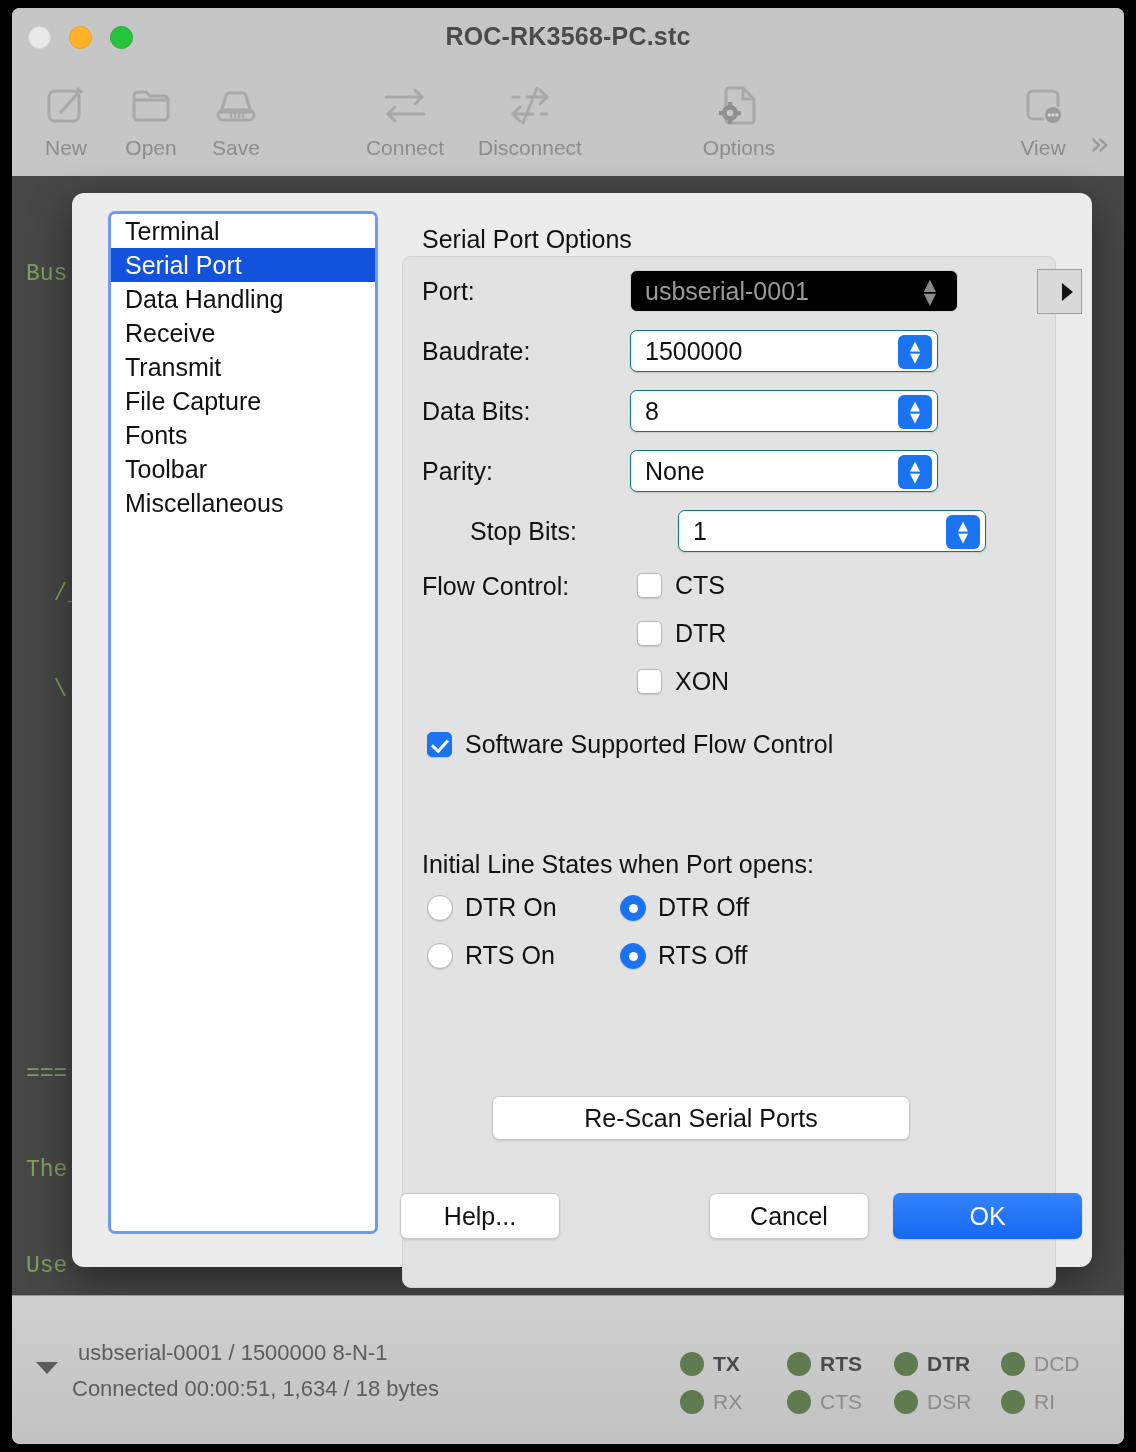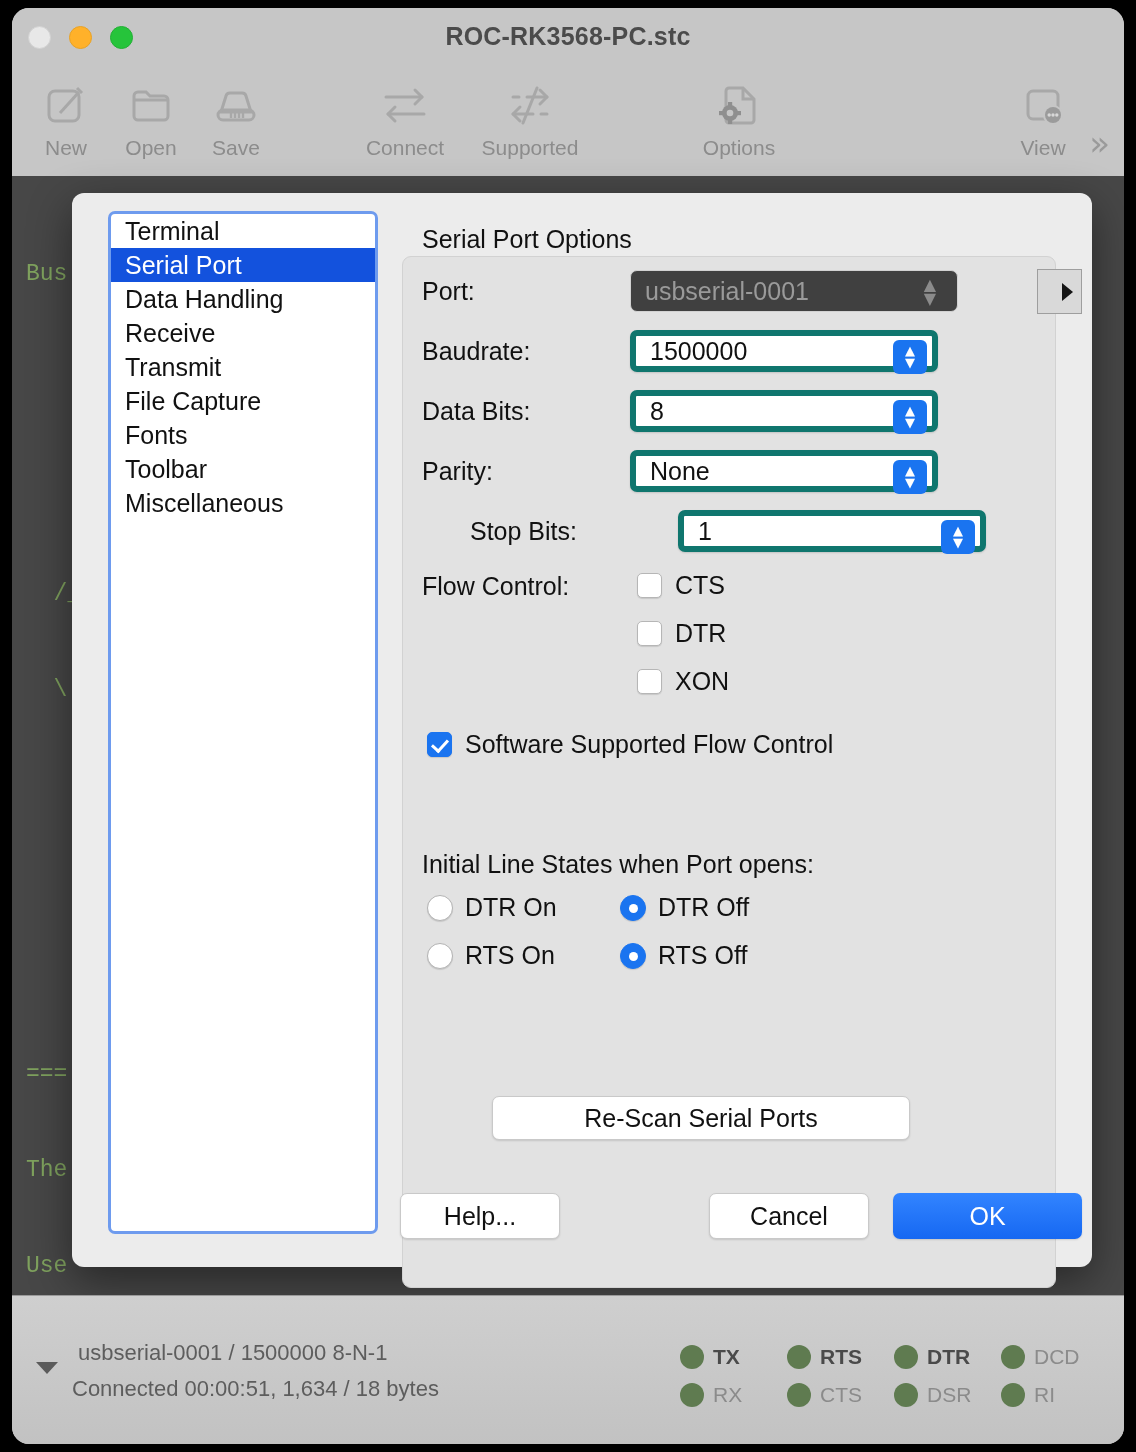--- a/index.html
+++ b/index.html
@@ -2,21 +2,21 @@
 <html><head>
 <meta charset="utf-8">
 <style>
   html,body{margin:0;padding:0;background:#000;}
   body{width:1136px;height:1452px;overflow:hidden;font-family:"Liberation Sans",sans-serif;}
 
   .screen{position:relative;width:1136px;height:1452px;background:#000;}
 
   
   .window{position:absolute;left:12px;top:8px;width:1112px;height:1436px;
-          background:#c6c6c6;border-radius:17px;overflow:hidden;}
+          background:#c6c6c6;border-radius:8px;overflow:hidden;}
 
   
   .titlebar{position:relative;height:58px;background:#c6c6c6;}
   .lights{position:absolute;left:16px;top:18px;display:flex;gap:18px;}
   .light{width:21px;height:21px;border-radius:50%;}
   .light.close{background:#e8e8e8;border:1px solid #d2d2d2;}
   .light.min{background:#ffb12a;border:1px solid #e8a226;}
   .light.max{background:#26c43b;border:1px solid #22b034;}
   .wintitle{position:absolute;left:0;right:0;top:14px;text-align:center;
             font-size:25px;font-weight:bold;color:#4b4b4b;letter-spacing:.2px;}
@@ -39,21 +39,21 @@
 
   
   .statusbar{position:absolute;left:0;right:0;bottom:0;height:148px;
              background:linear-gradient(#cfcfcf,#c2c2c2);border-top:1px solid #9a9a9a;}
   .stat-tri{position:absolute;left:24px;top:66px;width:0;height:0;
             border-left:11px solid transparent;border-right:11px solid transparent;
             border-top:12px solid #5b5b5b;}
   .stat-l1{position:absolute;left:60px;top:44px;font-size:22px;color:#5d5d5d;margin-left:6px;}
   .stat-l2{position:absolute;left:60px;top:80px;font-size:22px;color:#5d5d5d;}
   .leds{position:absolute;left:668px;top:42px;}
-  .ledrow{display:flex;height:38px;align-items:center;}
+  .ledrow{display:flex;height:38px;align-items:flex-end;}
   .ledcell{display:flex;align-items:center;width:107px;}
   .led{width:24px;height:24px;border-radius:50%;background:#5f7b50;margin-right:9px;}
   .ledlbl{font-size:21px;color:#8b8b8b;}
   .ledlbl.on{color:#4a4a4a;font-weight:bold;}
 
   
   .dialog{position:absolute;left:60px;top:185px;width:1020px;height:1074px;
           background:#ececec;border-radius:12px;
           box-shadow:0 14px 44px rgba(0,0,0,.45);}
 
@@ -67,23 +67,23 @@
   
   .panelTitle{position:absolute;left:350px;top:32px;font-size:25px;color:#111;}
   .groupbox{position:absolute;left:330px;top:63px;width:652px;height:1030px;
             background:#e2e2e2;border:1px solid #d2d2d2;border-radius:9px;}
 
   .row{position:absolute;display:flex;align-items:center;}
   .flabel{font-size:25px;color:#111;}
 
   .combo{position:relative;box-sizing:border-box;height:42px;border-radius:7px;
          display:flex;align-items:center;padding-left:14px;font-size:25px;}
-  .combo.enabled{background:#fff;border:6px solid #0f766e;color:#111;
+  .combo.enabled{background:#fff;border:1px solid #0f766e;color:#111;
                  box-shadow:0 1px 2px rgba(0,0,0,.14);}
-  .combo.disabled{background:#404040;border:1px solid #d2d2d2;color:#9a9a9a;}
+  .combo.disabled{background:#000000;border:1px solid #d2d2d2;color:#9a9a9a;}
   .stepper{position:absolute;right:5px;top:4px;width:34px;height:34px;border-radius:6px;
            background:#1a74f0;display:flex;flex-direction:column;
            align-items:center;justify-content:center;}
   .stepper span{display:block;font-size:13px;color:#fff;line-height:12px;
                 font-family:"DejaVu Sans",sans-serif;}
   .stepper.plain{background:transparent;right:10px;}
   .stepper.plain span{color:#8b8b8b;font-size:16px;line-height:14px;}
 
   .discbtn{position:absolute;width:45px;height:45px;background:#d9d9d9;
            border:1px solid #9e9e9e;display:flex;align-items:center;
@@ -186,21 +186,21 @@
                 <path d="M12 15 H18"></path>
                 <path d="M26 15 H46"></path>
                 <path d="M39 8 l7 7 -7 7"></path>
                 <path d="M46 32 H40"></path>
                 <path d="M32 32 H12"></path>
                 <path d="M19 25 l-7 7 7 7"></path>
                 <path d="M36 6 L22 41"></path>
               </g>
             </svg>
       </div>
-      <div class="tblabel">Supported</div>
+      <div class="tblabel">Disconnect</div>
     </div>
 
     <div class="tbitem" style="left:675px">
       <div class="tbicon">
         <svg width="46" height="50" viewBox="0 0 46 50">
               <path d="M13 8 h14 l11 11 v21 a3 3 0 0 1 -3 3 H13 a3 3 0 0 1 -3 -3 V11 a3 3 0 0 1 3 -3 Z" fill="none" stroke="#a8a8a8" stroke-width="3"></path>
               <path d="M27 8 v11 h11" fill="none" stroke="#a8a8a8" stroke-width="3"></path>
               <g fill="#8f8f8f">
                 <circle cx="14" cy="33" r="8"></circle>
               </g>

